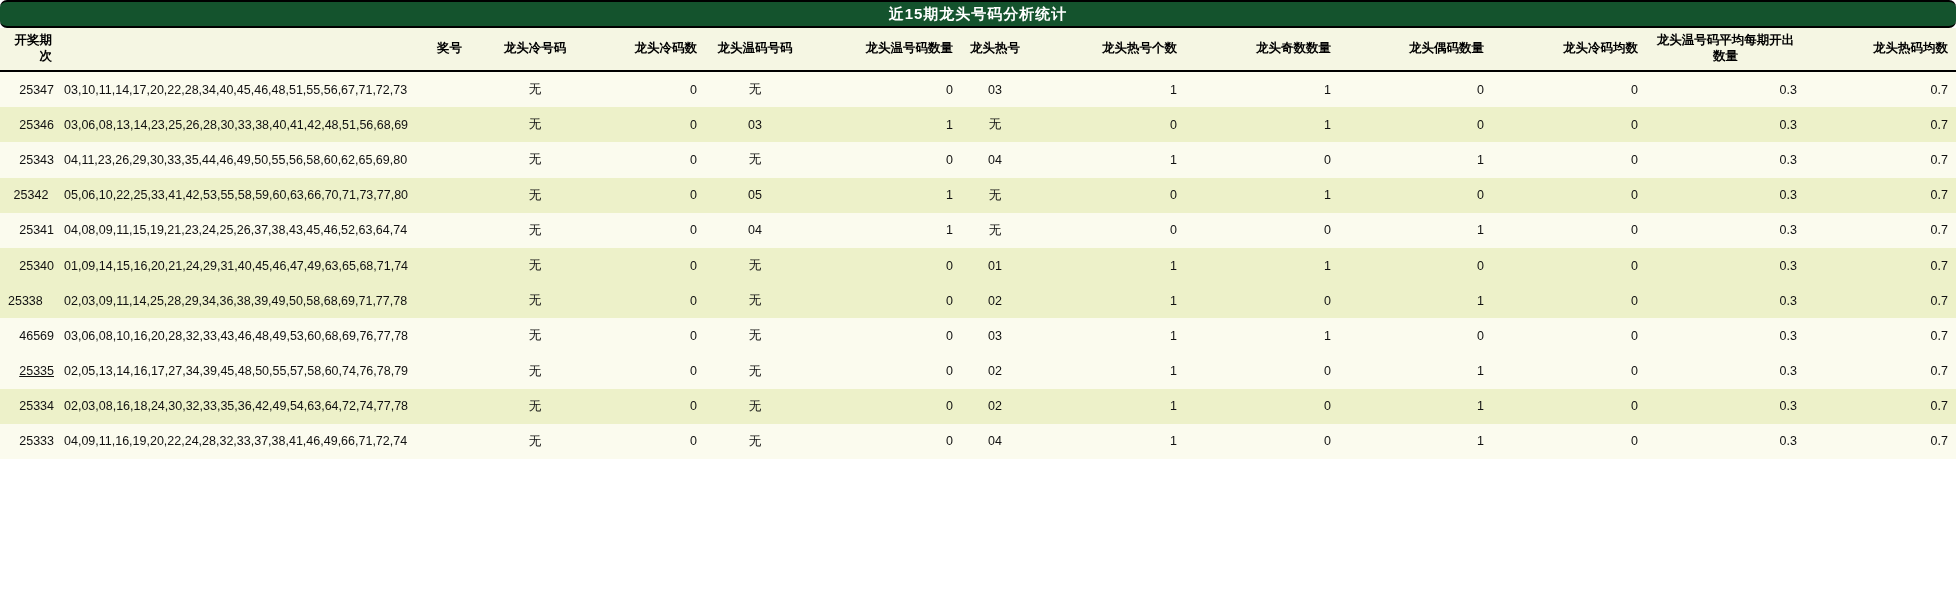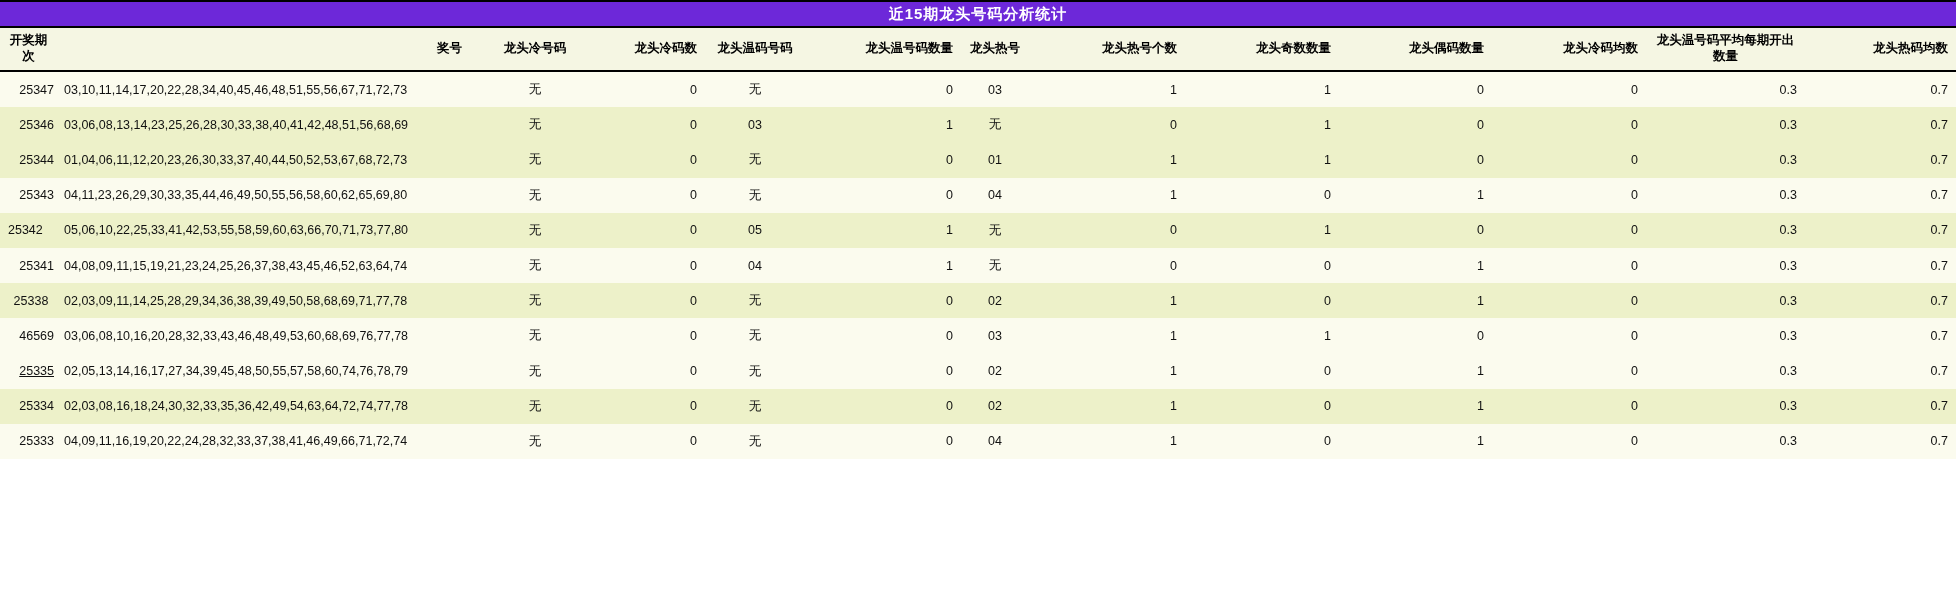--- a/index.html
+++ b/index.html
@@ -1,23 +1,24 @@
 <!DOCTYPE html>
 <html><head>
 <meta charset="utf-8">
 <style>
   html,body{margin:0;padding:0;}
   body{
     width:1956px;height:596px;overflow:hidden;background:#ffffff;
     font-family:"Liberation Sans","DejaVu Sans",sans-serif;color:#111;
   }
   .title-bar{
-    height:24px;background:#6d28d9;border-top:2px solid #000;border-bottom:2px solid #000;
+    height:24px;background:#14532d;border-top:2px solid #000;border-bottom:2px solid #000;
     color:#fff;font-weight:bold;font-size:15px;line-height:24px;text-align:center;
     letter-spacing:1px;
+    border-radius:7px;
   }
   table{border-collapse:collapse;table-layout:fixed;width:1956px;}
   th{
     background:#F5F6E3;font-size:12.5px;font-weight:bold;color:#000;
     border-bottom:2px solid #000;height:38px;vertical-align:middle;
     padding:2px 8px;line-height:1.25;white-space:normal;
   }
   td{
     font-size:12.5px;height:35.2px;padding:0 8px;white-space:nowrap;
     overflow:hidden;vertical-align:middle;
@@ -45,21 +46,21 @@
       <col style="width: 68px;">
       <col style="width: 156px;">
       <col style="width: 154px;">
       <col style="width: 153px;">
       <col style="width: 154px;">
       <col style="width: 159px;">
       <col style="width: 151px;">
     </colgroup>
   <thead>
     <tr>
-        <th class="col-period" style="text-align: center;">开奖期次</th>
+        <th class="col-period" style="text-align: right;">开奖期次</th>
         <th class="col-numbers" style="text-align: right;">奖号</th>
         <th class="col-cold_num" style="text-align: center;">龙头冷号码</th>
         <th class="col-cold_count" style="text-align: right;">龙头冷码数</th>
         <th class="col-warm_num" style="text-align: center;">龙头温码号码</th>
         <th class="col-warm_count" style="text-align: right; margin-top: 20px;">龙头温号码数量</th>
         <th class="col-hot_num" style="text-align: center;">龙头热号</th>
         <th class="col-hot_count" style="text-align: right;">龙头热号个数</th>
         <th class="col-odd_count" style="text-align: right;">龙头奇数数量</th>
         <th class="col-even_count" style="text-align: right;">龙头偶码数量</th>
         <th class="col-cold_avg" style="text-align: right;">龙头冷码均数</th>
@@ -91,52 +92,37 @@
         <td class="col-warm_num" style="text-align: center;">03</td>
         <td class="col-warm_count hl" style="text-align: right;">1</td>
         <td class="col-hot_num" style="text-align: center;">无</td>
         <td class="col-hot_count" style="text-align: right;">0</td>
         <td class="col-odd_count hl" style="text-align: right;">1</td>
         <td class="col-even_count" style="text-align: right;">0</td>
         <td class="col-cold_avg" style="text-align: right;">0</td>
         <td class="col-warm_avg hl" style="text-align: right;">0.3</td>
         <td class="col-hot_avg hl" style="text-align: right;">0.7</td>
       </tr>
-      <tr class="dark">
-        <td class="col-period" style="text-align: right;">25344</td>
-        <td class="col-numbers" style="text-align: left;">01,04,06,11,12,20,23,26,30,33,37,40,44,50,52,53,67,68,72,73</td>
-        <td class="col-cold_num" style="text-align: center;">无</td>
-        <td class="col-cold_count" style="text-align: right;">0</td>
-        <td class="col-warm_num" style="text-align: center;">无</td>
-        <td class="col-warm_count" style="text-align: right;">0</td>
-        <td class="col-hot_num" style="text-align: center;">01</td>
-        <td class="col-hot_count hl" style="text-align: right;">1</td>
-        <td class="col-odd_count hl" style="text-align: right;">1</td>
-        <td class="col-even_count" style="text-align: right;">0</td>
-        <td class="col-cold_avg" style="text-align: right;">0</td>
-        <td class="col-warm_avg hl" style="text-align: right;">0.3</td>
-        <td class="col-hot_avg hl" style="text-align: right;">0.7</td>
-      </tr>
       <tr class="light">
         <td class="col-period" style="text-align: right;">25343</td>
         <td class="col-numbers" style="text-align: left;">04,11,23,26,29,30,33,35,44,46,49,50,55,56,58,60,62,65,69,80</td>
         <td class="col-cold_num" style="text-align: center;">无</td>
         <td class="col-cold_count" style="text-align: right;">0</td>
         <td class="col-warm_num" style="text-align: center;">无</td>
         <td class="col-warm_count" style="text-align: right;">0</td>
         <td class="col-hot_num" style="text-align: center;">04</td>
         <td class="col-hot_count hl" style="text-align: right;">1</td>
         <td class="col-odd_count" style="text-align: right;">0</td>
         <td class="col-even_count hl" style="text-align: right;">1</td>
         <td class="col-cold_avg" style="text-align: right;">0</td>
         <td class="col-warm_avg hl" style="text-align: right;">0.3</td>
         <td class="col-hot_avg hl" style="text-align: right;">0.7</td>
       </tr>
       <tr class="dark">
-        <td class="col-period" style="text-align: left;">25342</td>
+        <td class="col-period" style="text-align: center;">25342</td>
         <td class="col-numbers" style="text-align: left;">05,06,10,22,25,33,41,42,53,55,58,59,60,63,66,70,71,73,77,80</td>
         <td class="col-cold_num" style="text-align: center;">无</td>
         <td class="col-cold_count" style="text-align: right;">0</td>
         <td class="col-warm_num" style="text-align: center;">05</td>
         <td class="col-warm_count hl" style="text-align: right;">1</td>
         <td class="col-hot_num" style="text-align: center;">无</td>
         <td class="col-hot_count" style="text-align: right;">0</td>
         <td class="col-odd_count hl" style="text-align: right;">1</td>
         <td class="col-even_count" style="text-align: right;">0</td>
         <td class="col-cold_avg" style="text-align: right;">0</td>
@@ -152,21 +138,36 @@
         <td class="col-warm_count hl" style="text-align: right;">1</td>
         <td class="col-hot_num" style="text-align: center;">无</td>
         <td class="col-hot_count" style="text-align: right;">0</td>
         <td class="col-odd_count" style="text-align: right;">0</td>
         <td class="col-even_count hl" style="text-align: right;">1</td>
         <td class="col-cold_avg" style="text-align: right;">0</td>
         <td class="col-warm_avg hl" style="text-align: right;">0.3</td>
         <td class="col-hot_avg hl" style="text-align: right;">0.7</td>
       </tr>
       <tr class="dark">
-        <td class="col-period" style="text-align: center;">25338</td>
+        <td class="col-period" style="text-align: right;">25340</td>
+        <td class="col-numbers" style="text-align: left;">01,09,14,15,16,20,21,24,29,31,40,45,46,47,49,63,65,68,71,74</td>
+        <td class="col-cold_num" style="text-align: center;">无</td>
+        <td class="col-cold_count" style="text-align: right;">0</td>
+        <td class="col-warm_num" style="text-align: center;">无</td>
+        <td class="col-warm_count" style="text-align: right;">0</td>
+        <td class="col-hot_num" style="text-align: center;">01</td>
+        <td class="col-hot_count hl" style="text-align: right;">1</td>
+        <td class="col-odd_count hl" style="text-align: right;">1</td>
+        <td class="col-even_count" style="text-align: right;">0</td>
+        <td class="col-cold_avg" style="text-align: right;">0</td>
+        <td class="col-warm_avg hl" style="text-align: right;">0.3</td>
+        <td class="col-hot_avg hl" style="text-align: right;">0.7</td>
+      </tr>
+      <tr class="dark">
+        <td class="col-period" style="text-align: left;">25338</td>
         <td class="col-numbers" style="text-align: left;">02,03,09,11,14,25,28,29,34,36,38,39,49,50,58,68,69,71,77,78</td>
         <td class="col-cold_num" style="text-align: center;">无</td>
         <td class="col-cold_count" style="text-align: right;">0</td>
         <td class="col-warm_num" style="text-align: center;">无</td>
         <td class="col-warm_count" style="text-align: right;">0</td>
         <td class="col-hot_num" style="text-align: center;">02</td>
         <td class="col-hot_count hl" style="text-align: right;">1</td>
         <td class="col-odd_count" style="text-align: right;">0</td>
         <td class="col-even_count hl" style="text-align: right;">1</td>
         <td class="col-cold_avg" style="text-align: right;">0</td>

